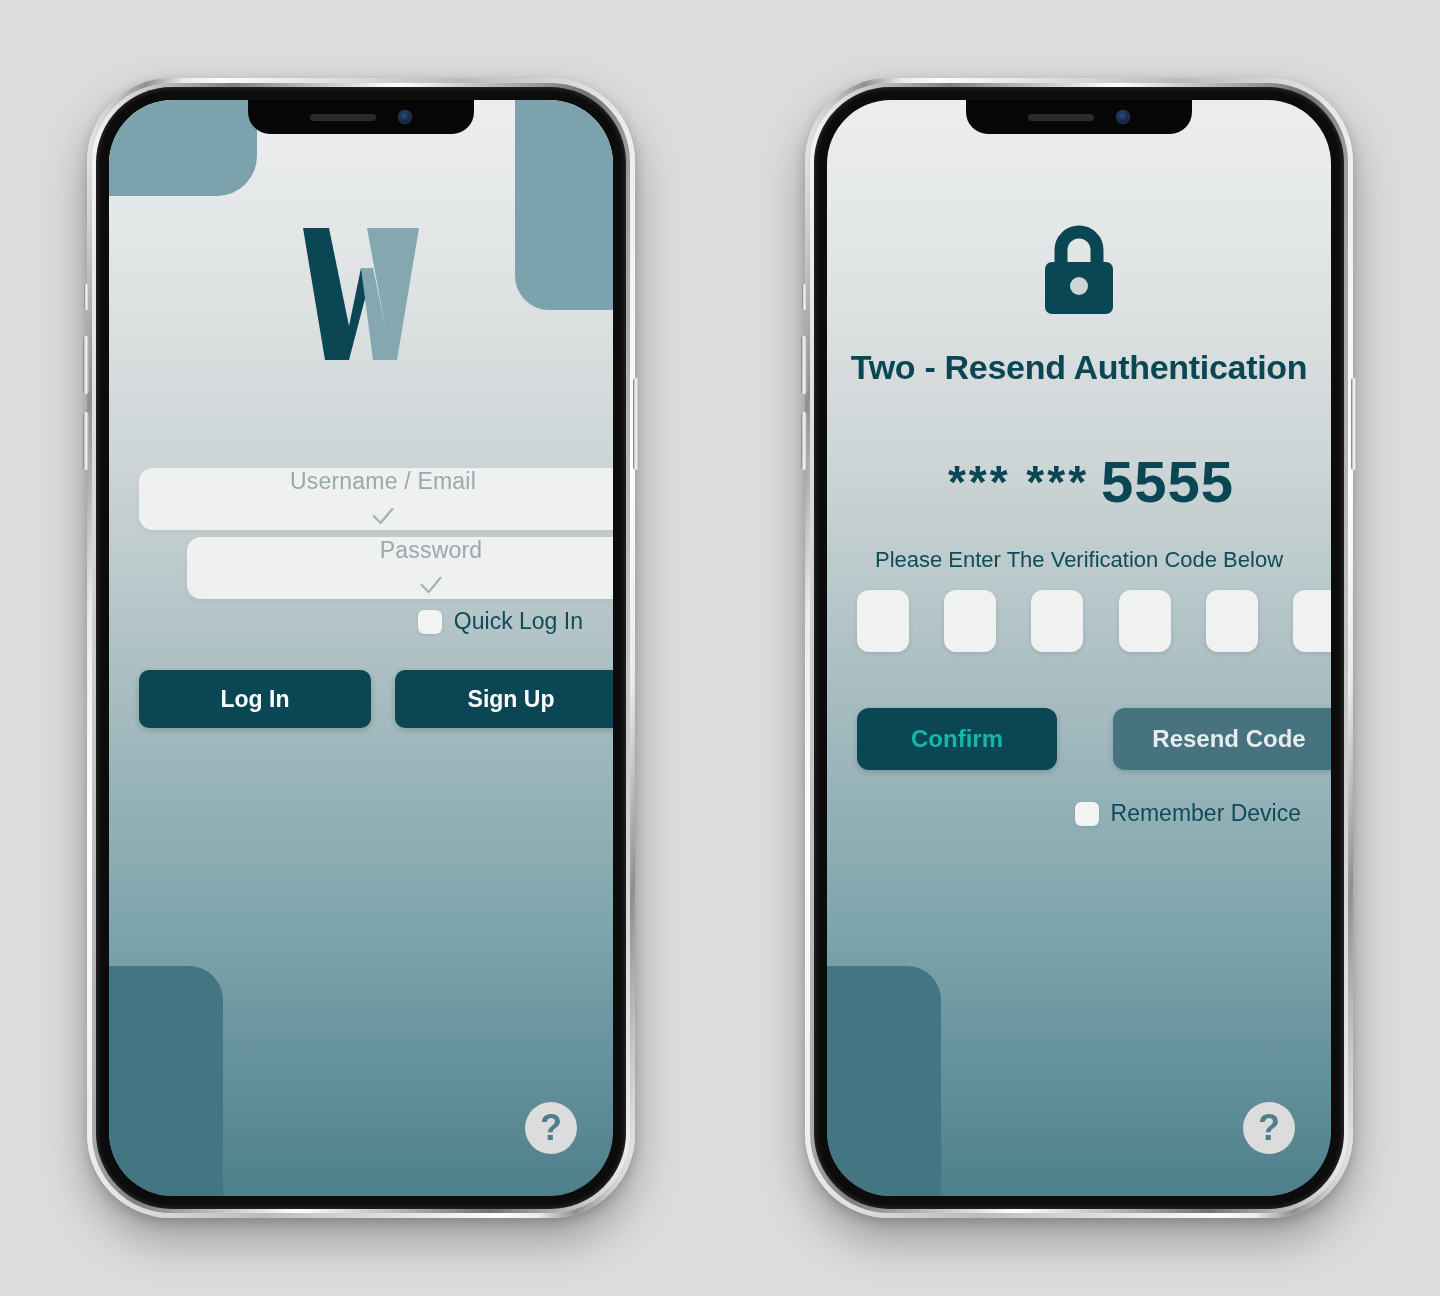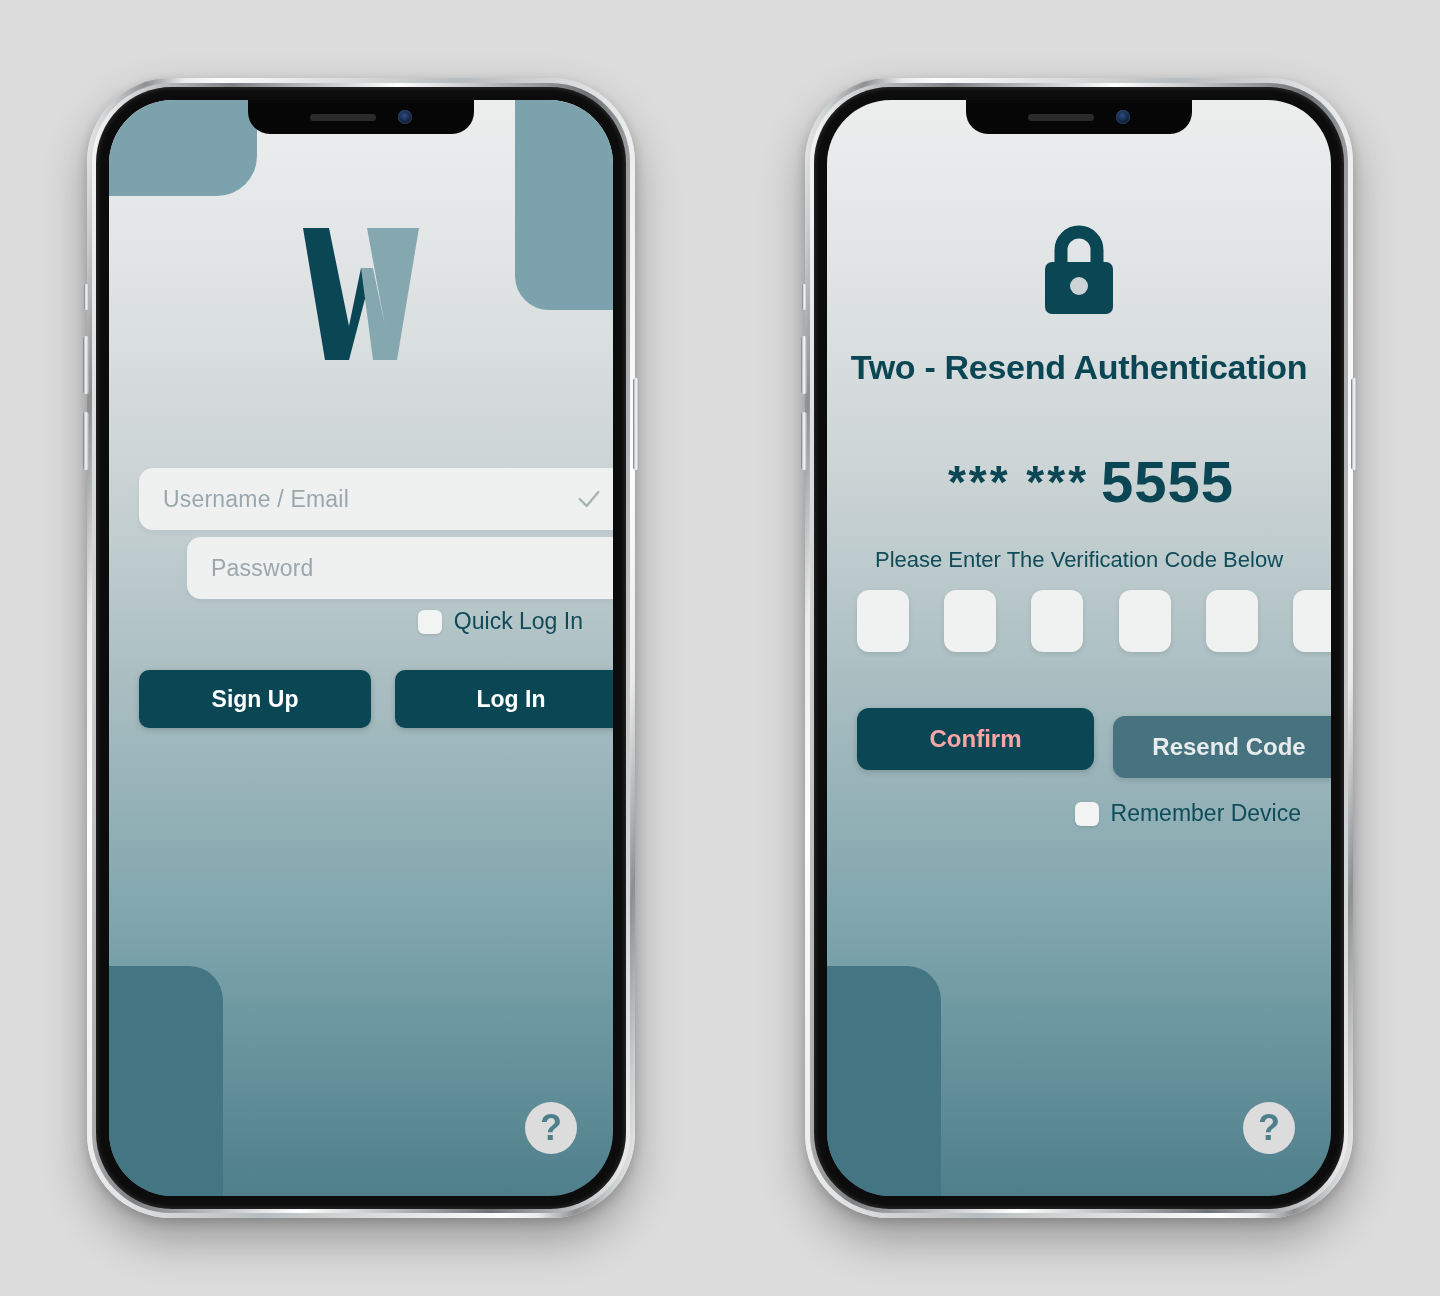--- a/index.html
+++ b/index.html
@@ -164,20 +164,21 @@
     position: absolute;
     left: 30px;
     width: 488px;
     height: 62px;
     background: #eff0f0;
     border-radius: 14px;
     display: flex;
     align-items: center;
     padding: 0 24px;
     box-shadow: 0 2px 6px rgba(0,0,0,0.05);
+    flex-direction: column;
   }
   .field-username { top: 368px; }
   .field-password { top: 437px; margin-left: 48px; }
   .field-text {
     flex: 1;
     font-size: 23px;
     color: #9aa8ad;
     letter-spacing: 0.2px;
     font-family: "Liberation Sans", sans-serif;
   }
@@ -307,43 +308,42 @@
 
   .tfa-btn-row {
     position: absolute;
     top: 608px;
     left: 30px;
     width: 488px;
     display: flex;
     justify-content: space-between;
   }
   .btn-confirm {
-    width: 237px; height: 62px;
+    width: 200px; height: 62px;
     border-radius: 12px;
     background: #0b4654;
-    color: #fca5a5;
+    color: #14b8a6;
     font-size: 24px;
     font-weight: 700;
     display: flex; align-items: center; justify-content: center;
     cursor: pointer; border: none;
     font-family: "Liberation Sans", sans-serif;
     box-shadow: 0 2px 6px rgba(0,0,0,0.18);
   }
   .btn-resend {
     width: 232px; height: 62px;
     border-radius: 12px;
     background: #46737f;
     color: #e7eced;
     font-size: 24px;
     font-weight: 700;
     display: flex; align-items: center; justify-content: center;
     cursor: pointer; border: none;
     font-family: "Liberation Sans", sans-serif;
     box-shadow: 0 2px 6px rgba(0,0,0,0.14);
-    margin-top: 8px;
   }
   .check-row-remember { top: 700px; right: 30px; }
 </style>
 </head>
 <body>
 
 <div class="stage">
 
   <div class="phone">
     <div class="phone-inner-ring"></div>
@@ -385,22 +385,22 @@
               <polyline points="4,12 10,18 20,6"></polyline>
             </svg>
           </div>
 
           <div class="check-row check-row-quick">
             <div class="check-box"></div>
             <span class="check-label">Quick Log In</span>
           </div>
 
           <div class="btn-row">
+            <button class="btn-primary">Log In</button>
             <button class="btn-primary">Sign Up</button>
-            <button class="btn-primary">Log In</button>
           </div>
 
           <div class="help-btn">?</div>
         </div>
       </div>
     </div>
   </div>
 
   <div class="phone">
     <div class="phone-inner-ring"></div>

